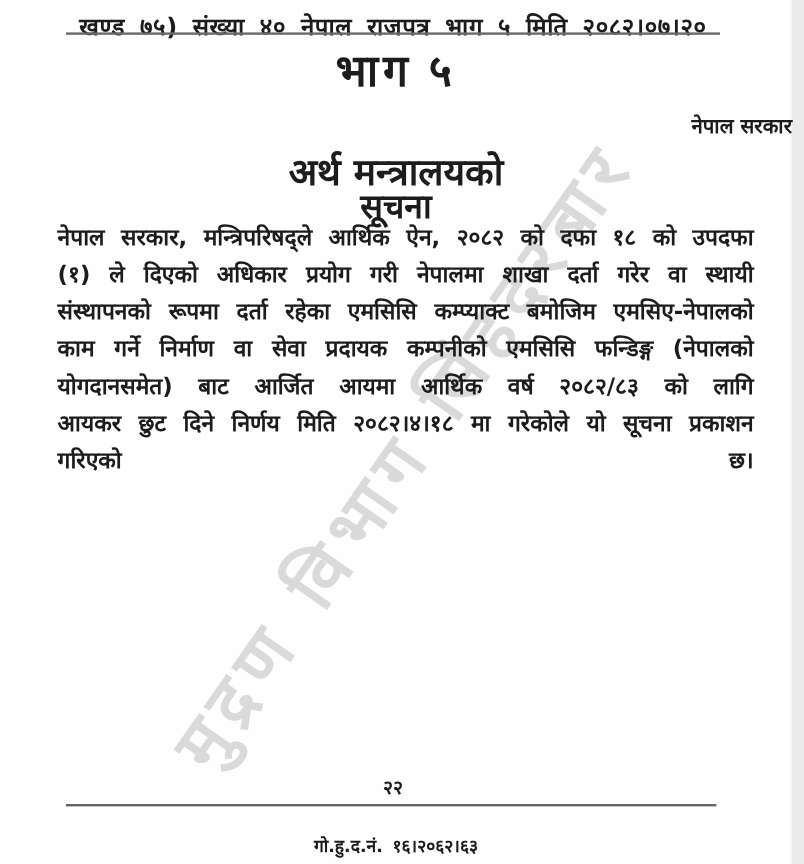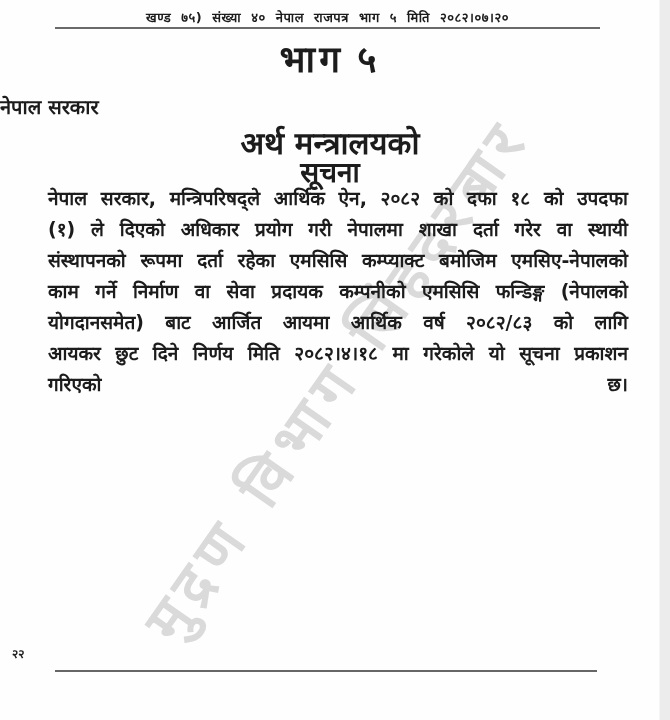--- a/index.html
+++ b/index.html
@@ -33,42 +33,42 @@
     white-space: nowrap;
     color: #dadada;
     z-index: 0;
     user-select: none;
   }
   .layer { position: absolute; z-index: 1; }
 
   .gazette-header {
     top: 8px; left: 55px; width: 545px;
     text-align: center;
-    font-size: 13px;
+    font-size: 20px;
     font-weight: bold;
     word-spacing: 5px;
     letter-spacing: 0.5px;
   }
   .header-rule {
     top: 27px; left: 55px; width: 545px; height: 2px;
     background: #6a6a6a;
   }
 
   .title-part {
     top: 32px; left: 0; width: 660px;
     text-align: center;
     font-size: 37px;
     font-weight: bold;
     letter-spacing: 4px;
     font-family: Liberation Serif, serif;
   }
   .title-govt {
     top: 93px; left: 0; width: 660px;
-    text-align: left;
-    font-size: 20px;
+    text-align: right;
+    font-size: 17px;
     font-weight: bold;
   }
   .title-ministry {
     top: 121px; left: 0; width: 660px;
     text-align: center;
     font-size: 31px;
     font-weight: bold;
   }
   .title-notice {
     top: 152px; left: 0; width: 660px;
@@ -91,23 +91,23 @@
   .signature-block {
     top: 368px; left: 330px; width: 260px;
     text-align: center;
     font-size: 20px;
     font-weight: bold;
     line-height: 28px;
   }
   .signature-block .by-order { padding-left: 55px; }
 
   .page-number {
-    top: 645px; left: 12px; width: 655px;
-    text-align: left;
-    font-size: 12px;
+    top: 645px; left: 0; width: 655px;
+    text-align: center;
+    font-size: 16px;
     font-weight: bold;
   }
   .footer-rule {
     top: 670px; left: 55px; width: 542px; height: 2px;
     background: #666666;
   }
   .imprint-line {
     top: 675px; left: 0; width: 660px;
     text-align: center;
     font-size: 15px;
@@ -135,15 +135,16 @@
   <div class="layer title-part">भाग ५</div>
   <div class="layer title-govt">नेपाल सरकार</div>
   <div class="layer title-ministry">अर्थ मन्त्रालयको</div>
   <div class="layer title-notice">सूचना</div>
 
   <div class="layer body-paragraph">नेपाल सरकार, मन्त्रिपरिषद्ले आर्थिक ऐन, २०८२ को दफा १८ को उपदफा (१) ले दिएको अधिकार प्रयोग गरी नेपालमा शाखा दर्ता गरेर वा स्थायी संस्थापनको रूपमा दर्ता रहेका एमसिसि कम्प्याक्ट बमोजिम एमसिए-नेपालको काम गर्ने निर्माण वा सेवा प्रदायक कम्पनीको एमसिसि फन्डिङ्ग (नेपालको योगदानसमेत) बाट आर्जित आयमा आर्थिक वर्ष २०८२/८३ को लागि आयकर छुट दिने निर्णय मिति २०८२।४।१८ मा गरेकोले यो सूचना प्रकाशन गरिएको छ।</div>
 
 
   <div class="layer page-number">२२</div>
   <div class="layer footer-rule"></div>
+  <div class="layer registration-line">गो.हु.द.नं. १६।२०६२।६३</div>
 
   <div class="edge-strip"></div>
 </div>
 
 </body></html>

